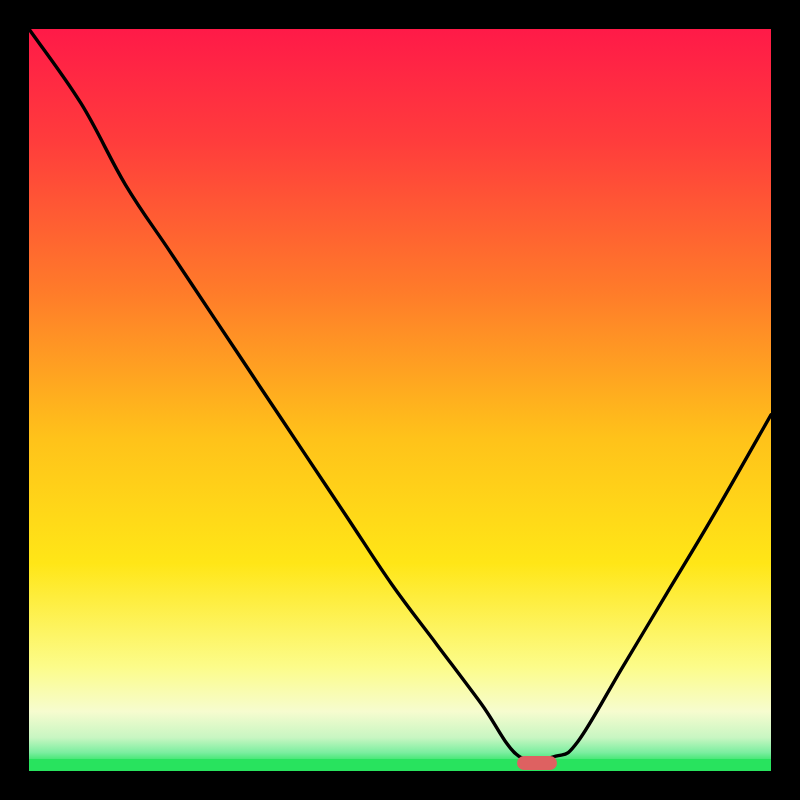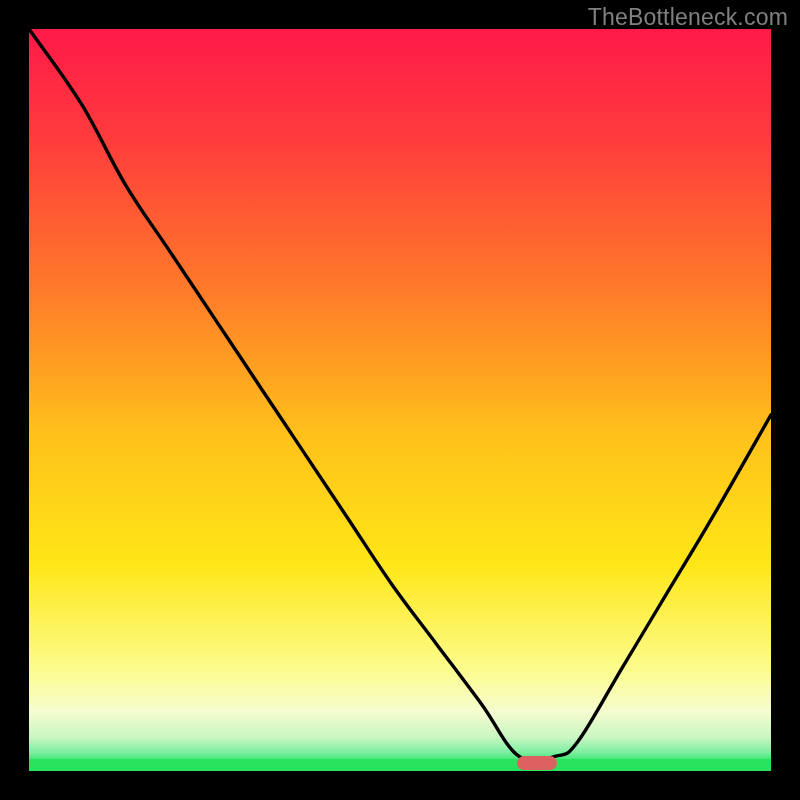--- a/index.html
+++ b/index.html
@@ -63,21 +63,20 @@
     font-size: 23px;
     font-weight: 400;
     letter-spacing: 0.2px;
   }
 </style>
 </head>
 <body>
 
 <div class="outer">
 
-  <div class="watermark">TheBottleneck.com</div>
 
   <div class="plot-area">
 
     <svg class="gradient" viewBox="0 0 742 742" preserveAspectRatio="none">
       <defs>
         <linearGradient id="bg-grad" x1="0" y1="0" x2="0" y2="1">
             <stop offset="0.00%" stop-color="#ff1a48"></stop>
             <stop offset="15.00%" stop-color="#ff3c3c"></stop>
             <stop offset="35.00%" stop-color="#ff7a2a"></stop>
             <stop offset="55.00%" stop-color="#ffc21a"></stop>

